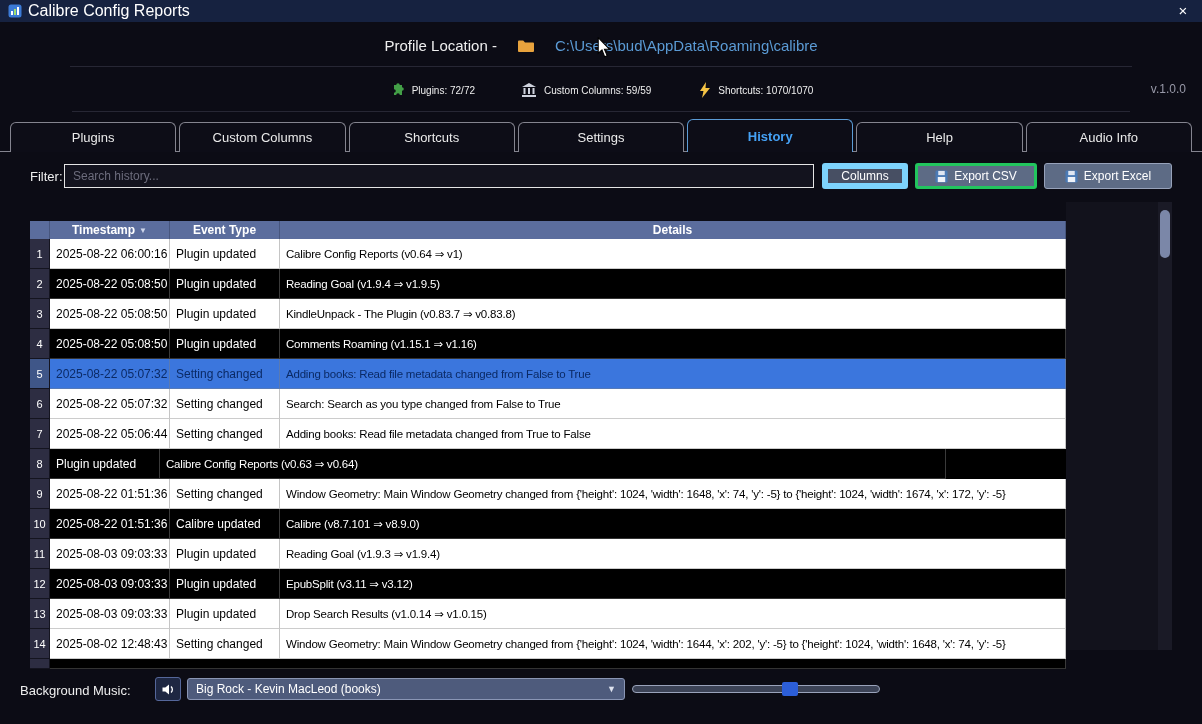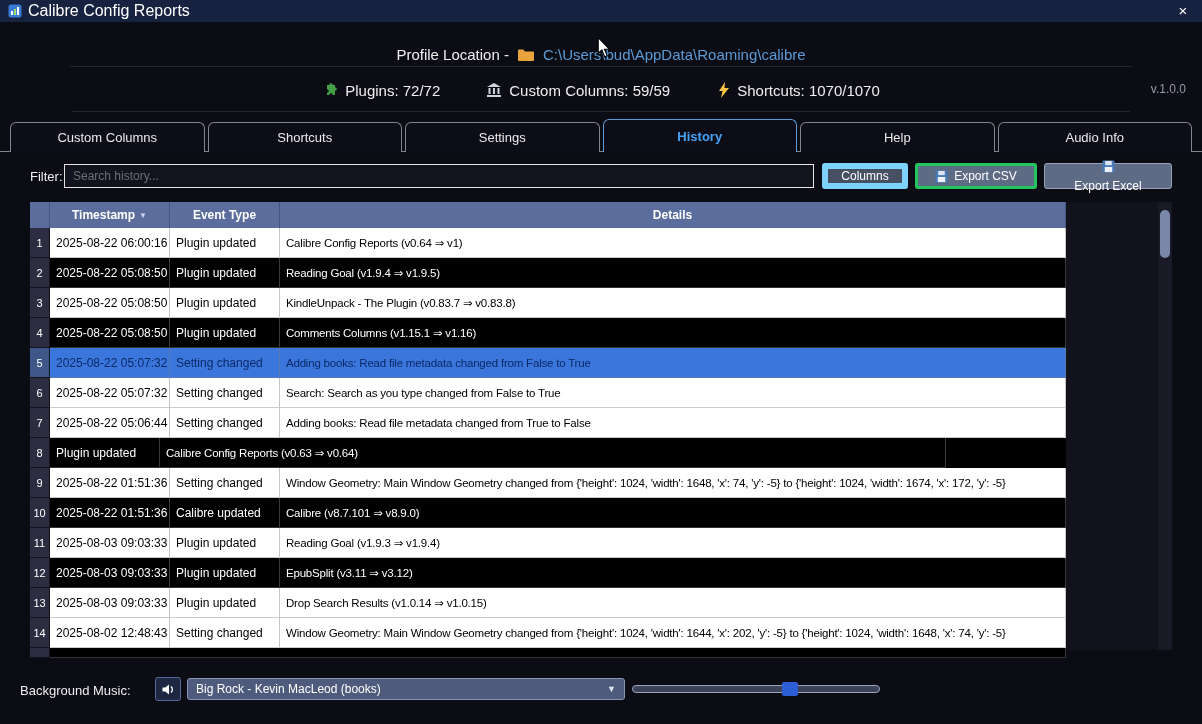--- a/index.html
+++ b/index.html
@@ -7,28 +7,28 @@
   .window {
     position:relative; width:1202px; height:724px; overflow:hidden;
     background:#0c0c15; font-family:"Liberation Sans", sans-serif; color:#e8e8e8;
   }
   
   .titlebar { position:absolute; top:0; left:0; right:0; height:22px; background:#162240;
     display:flex; align-items:center; padding:0 8px; gap:6px; }
   .titlebar .win-title { font-size:16px; color:#fff; }
   .close-btn { margin-left:auto; width:22px; text-align:center; color:#fff; font-size:15px; line-height:22px; cursor:default; }
   
-  .profile-row { position:absolute; top:41px; left:0; right:0; height:26px;
-    display:flex; justify-content:center; align-items:center; gap:8px; font-size:15px; color:#efefef; }
+  .profile-row { position:absolute; top:32px; left:0; right:0; height:26px;
+    display:flex; justify-content:center; align-items:center; gap:20px; font-size:15px; color:#efefef; }
   .profile-path { color:#5b9bd5; text-decoration:none; }
   .sep1 { position:absolute; top:66px; left:70px; right:70px; height:1px; background:#272734; }
   .sep2 { position:absolute; top:111px; left:72px; right:72px; height:1px; background:#272734; }
   
   .stats-row { position:absolute; top:76px; left:0; right:0; height:28px;
-    display:flex; justify-content:center; align-items:center; gap:46px; font-size:15px; color:#eee; }
+    display:flex; justify-content:center; align-items:center; gap:46px; font-size:10px; color:#eee; }
   .stat { display:flex; align-items:center; gap:7px; }
   .version { position:absolute; top:82px; right:16px; font-size:12px; color:#9899a8; }
   
   .tabs { position:absolute; top:119px; left:10px; right:10px; height:33px;
     display:flex; align-items:flex-end; gap:3px; }
   .tab { flex:1; height:30px; background:#0d0d17; border:1px solid #84848f; border-bottom:none;
     border-radius:6px 6px 0 0; display:flex; align-items:center; justify-content:center;
     font-size:13px; color:#eaeaea; cursor:default; }
   .tab.active { height:33px; color:#45a1f5; font-weight:bold; border-color:#5b9bd5; z-index:3; }
   .tabs-underline { position:absolute; top:151px; left:0; right:0; height:1px; background:#84848f; z-index:1; }
@@ -37,24 +37,24 @@
   .filter-label { position:absolute; top:169px; left:30px; font-size:13px; color:#eee; }
   .filter-input { position:absolute; top:164px; left:64px; width:750px; height:24px;
     background:#13131e; border:1px solid #e5e5e5; color:#fef9c3; font-size:12px; padding:0 8px;
     font-family:"Liberation Sans", sans-serif; }
   .filter-input::placeholder { color:#6c6c7c; }
   .btn { position:absolute; top:163px; height:26px; border-radius:3px; color:#fff; font-size:12px;
     display:flex; align-items:center; justify-content:center; gap:6px; cursor:default;
     font-family:"Liberation Sans", sans-serif; }
   .btn-columns { left:822px; width:86px; background:#474f63; border:6px solid #7dd3fc; }
   .btn-csv  { left:915px; width:122px; background:#5d6b85; border:3px solid #22c55e; }
-  .btn-excel{ left:1044px; width:128px; background:#5d6b85; border:1px solid #97a2ba;flex-direction:column; }
+  .btn-excel{ left:1044px; width:128px; background:#5d6b85; border:1px solid #97a2ba; }
   
   .table { position:absolute; top:202px; left:30px; width:1036px; }
-  .thead { display:flex; height:26px; background:#5b6d9d; }
+  .thead { display:flex; height:18px; background:#5b6d9d;margin-top:19px; }
   .thead .hc { display:flex; align-items:center; justify-content:center; font-size:12px;
     font-weight:bold; color:#fff; border-right:1px solid #47567e; cursor:default; }
   .cell-num { width:20px; }
   .cell-ts  { width:120px; }
   .cell-ev  { width:110px; }
   .cell-det { width:786px; }
   .sort-ind { font-size:8px; margin-left:4px; color:#cdd5ea; }
   .trow { display:flex; height:30px; }
   .trow .c { display:flex; align-items:center; overflow:hidden; white-space:nowrap;
     border-right:1px solid rgba(128,128,128,0.45); border-bottom:1px solid rgba(128,128,128,0.4); }
@@ -142,20 +142,21 @@
             <path d="M9 0 L3 9 h3.5 L5 16 L13 6 H8.5 z" fill="#f6c445"></path>
           </svg>
       </span>
       <span>Shortcuts: 1070/1070</span>
     </div>
   </div>
   <span class="version">v.1.0.0</span>
   <div class="sep2"></div>
 
   <div class="tabs">
+    <div class="tab">Plugins</div>
     <div class="tab">Custom Columns</div>
     <div class="tab">Shortcuts</div>
     <div class="tab">Settings</div>
     <div class="tab active">History</div>
     <div class="tab">Help</div>
     <div class="tab">Audio Info</div>
   </div>
   <div class="tabs-underline"></div>
 
   <span class="filter-label">Filter:</span>
@@ -210,21 +211,21 @@
         <div class="trow row-light">
       <div class="c cell-num">3</div>
       <div class="c cell-ts">2025-08-22 05:08:50</div>
       <div class="c cell-ev">Plugin updated</div>
       <div class="c cell-det">KindleUnpack - The Plugin (v0.83.7 ⇒ v0.83.8)</div>
     </div>
         <div class="trow row-dark">
       <div class="c cell-num">4</div>
       <div class="c cell-ts">2025-08-22 05:08:50</div>
       <div class="c cell-ev">Plugin updated</div>
-      <div class="c cell-det">Comments Columns (v1.15.1 ⇒ v1.16)</div>
+      <div class="c cell-det">Comments Roaming (v1.15.1 ⇒ v1.16)</div>
     </div>
         <div class="trow row-selected">
       <div class="c cell-num">5</div>
       <div class="c cell-ts">2025-08-22 05:07:32</div>
       <div class="c cell-ev">Setting changed</div>
       <div class="c cell-det">Adding books: Read file metadata changed from False to True</div>
     </div>
         <div class="trow row-light">
       <div class="c cell-num">6</div>
       <div class="c cell-ts">2025-08-22 05:07:32</div>

